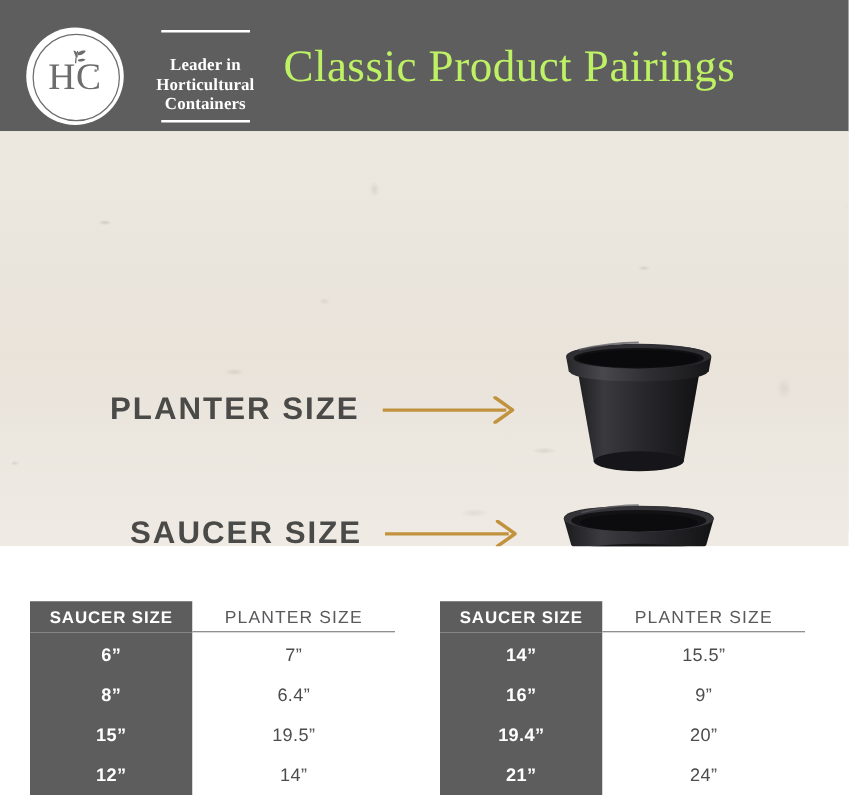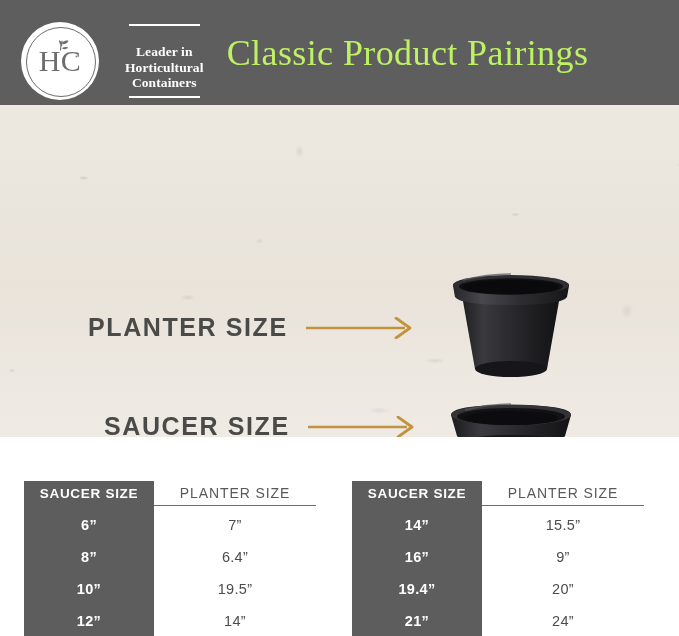--- a/index.html
+++ b/index.html
@@ -281,21 +281,21 @@
 
     <div class="size-table">
       <div class="thead">
         <div class="th-saucer">SAUCER SIZE</div>
         <div class="th-planter">PLANTER SIZE</div>
       </div>
       <div class="tbody">
         <div class="col-saucer">
           <div class="cell">6”</div>
           <div class="cell">8”</div>
-          <div class="cell">10”</div>
+          <div class="cell">15”</div>
           <div class="cell">12”</div>
         </div>
         <div class="col-planter">
           <div class="cell">7”</div>
           <div class="cell">6.4”</div>
           <div class="cell">19.5”</div>
           <div class="cell">14”</div>
         </div>
       </div>
     </div>

